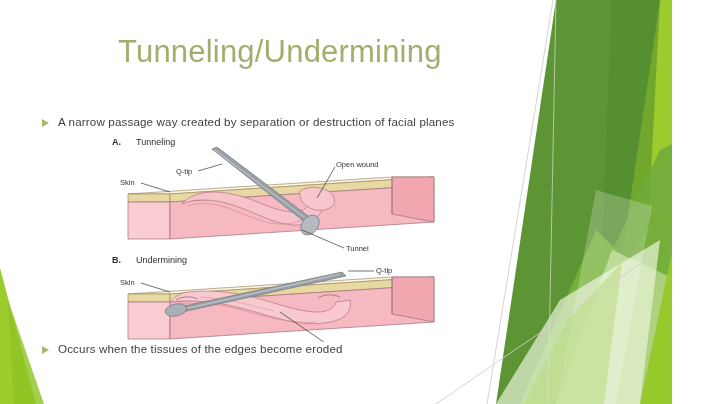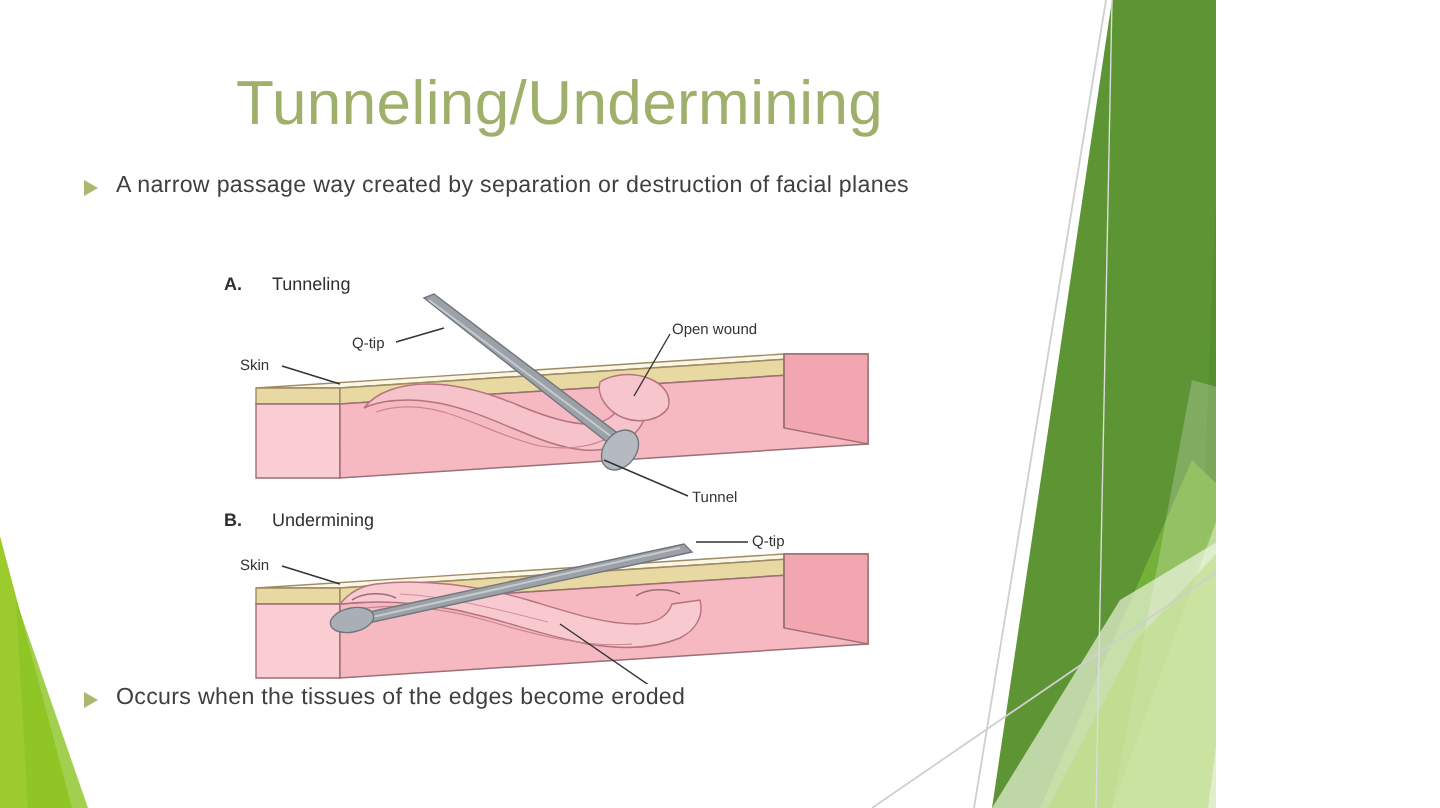--- a/index.html
+++ b/index.html
@@ -2,21 +2,21 @@
 <html><head>
 <meta charset="utf-8">
 <style>
   html, body {
     margin: 0;
     padding: 0;
     background: #ffffff;
   }
   #slide {
     position: relative;
-    width: 608px;
+    width: 672px;
     height: 404px;
     background: #ffffff;
     overflow: hidden;
     font-family: "Liberation Sans", sans-serif;
   }
 
   
   .facet-layer {
     position: absolute;
     inset: 0;
@@ -39,21 +39,21 @@
     white-space: nowrap;
   }
 
   
   .bullet-row {
     position: absolute;
     display: flex;
     align-items: flex-start;
     gap: 9px;
   }
-  #bullet-1 { left: 42px; top: 85px; }
+  #bullet-1 { left: 42px; top: 114px; }
   #bullet-2 { left: 42px; top: 341px; justify-content: space-between; }
 
   .bullet-marker {
     width: 0;
     height: 0;
     border-top: 4.5px solid transparent;
     border-bottom: 4.5px solid transparent;
     border-left: 7px solid #a9b86f;
     margin-top: 5px;
     flex: 0 0 auto;

